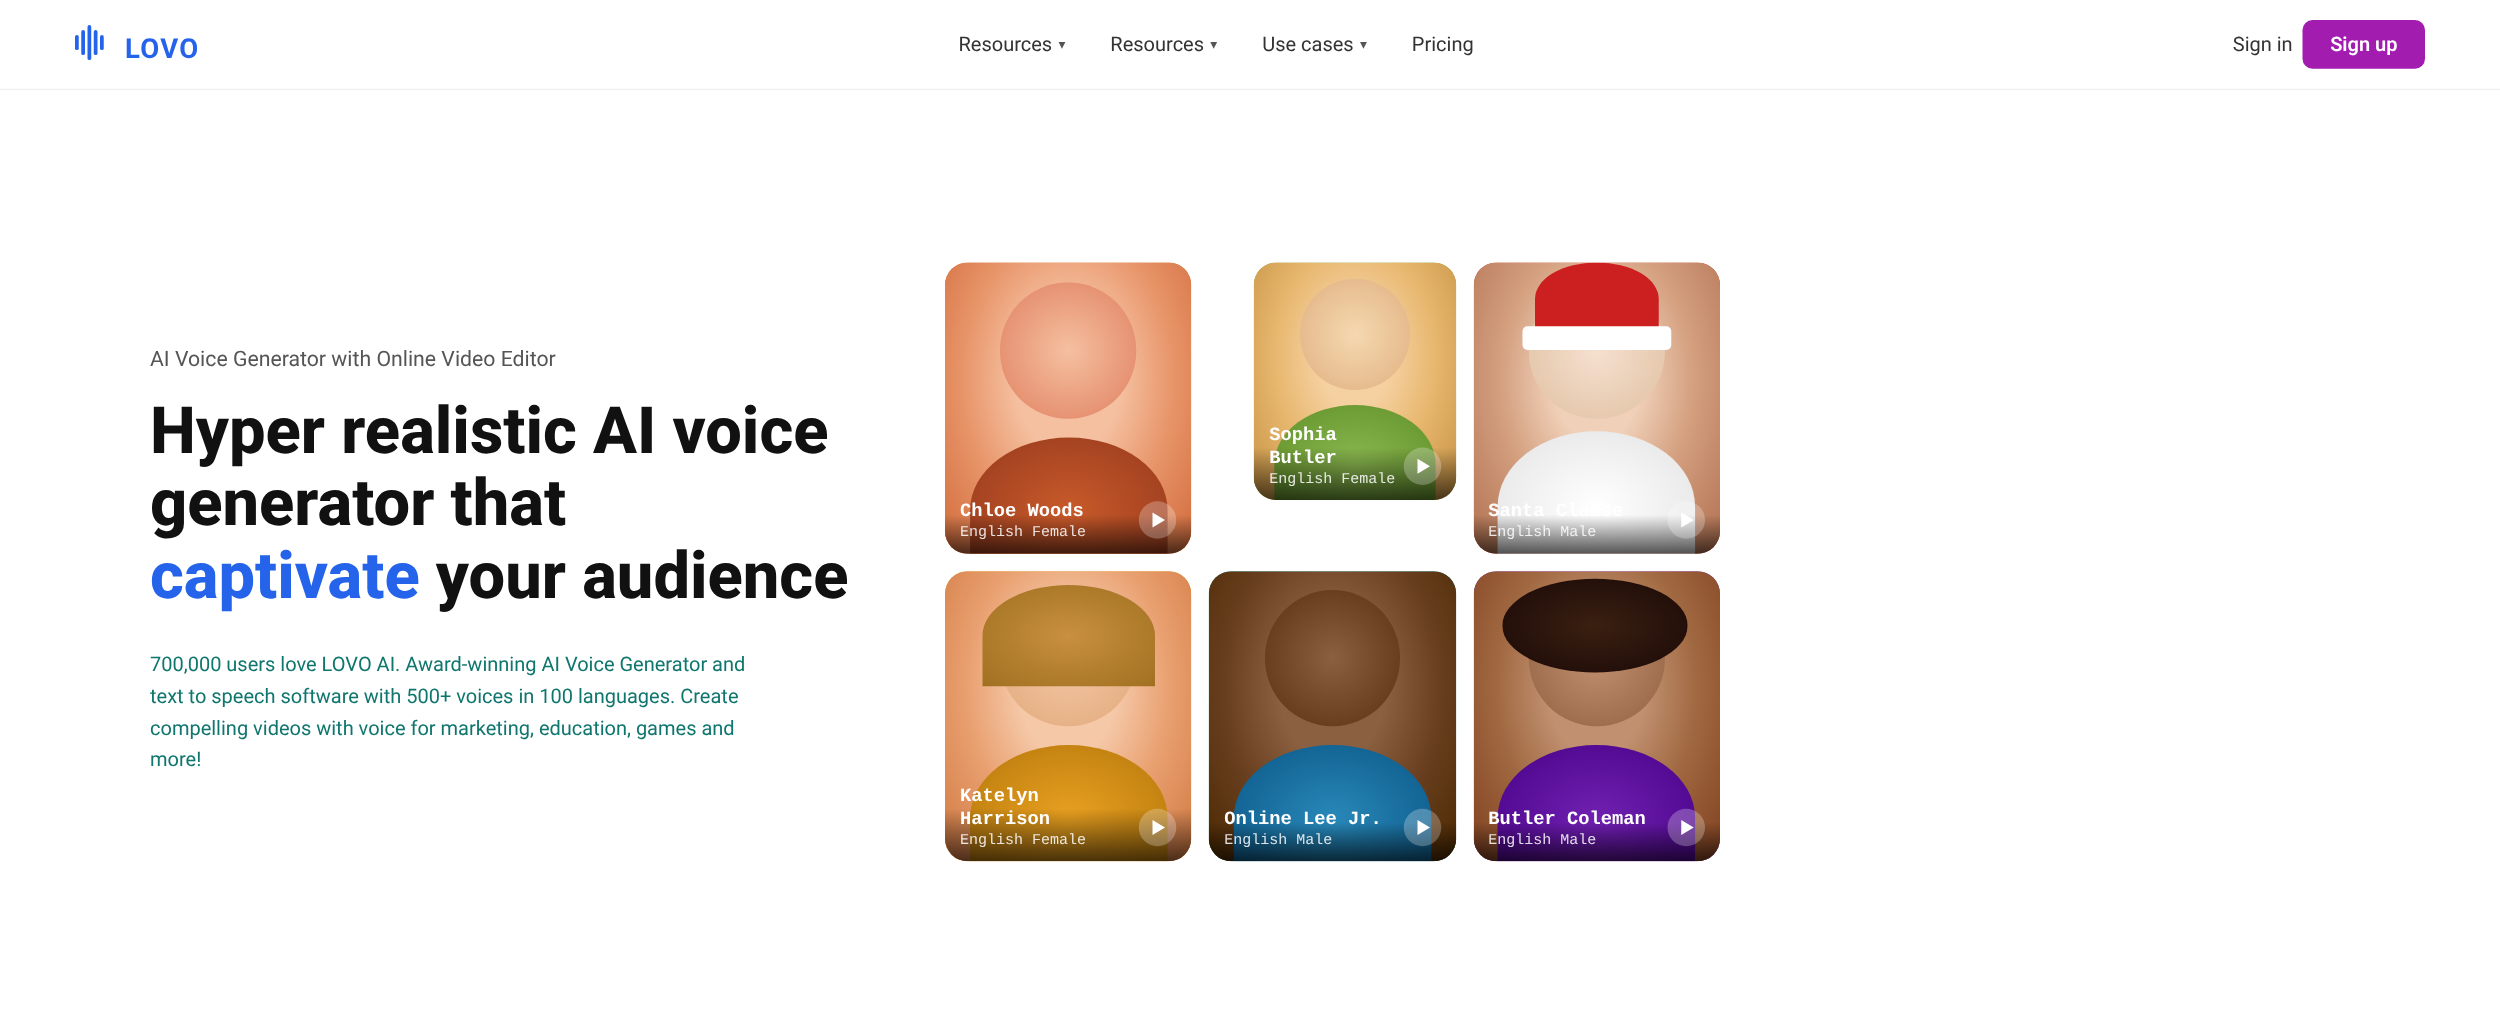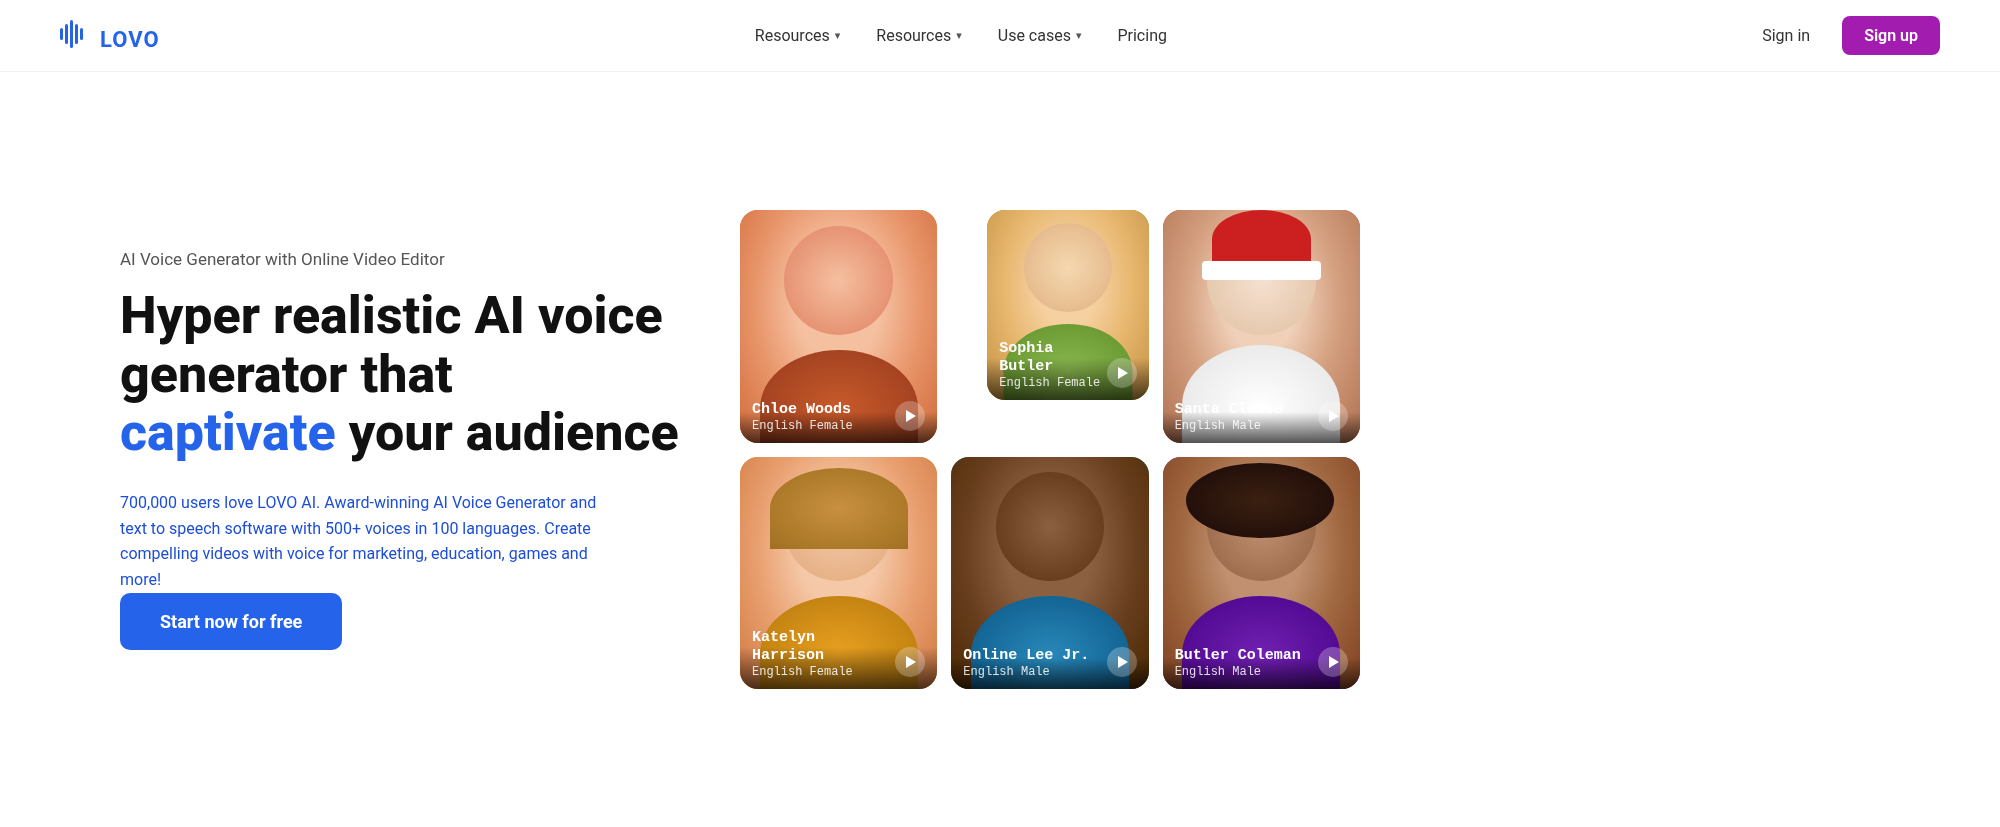--- a/index.html
+++ b/index.html
@@ -47,21 +47,21 @@
       cursor: pointer;
       text-decoration: none;
     }
     .chevron {
       font-size: 11px;
       color: #555;
     }
     .header-actions {
       display: flex;
       align-items: center;
-      gap: 32px;
+      gap: 8px;
     }
     .sign-in {
       font-size: 16px;
       color: #333;
       cursor: pointer;
       background: none;
       border: none;
       font-family: inherit;
     }
     .sign-up {
@@ -75,21 +75,21 @@
       cursor: pointer;
       font-family: inherit;
     }
 
     
     .main {
       display: flex;
       align-items: center;
       padding: 60px 60px 60px 120px;
       min-height: calc(827px - 72px);
-      gap: 60px;
+      gap: 76px;
     }
     .hero-left {
       flex: 0 0 560px;
       max-width: 560px;
     }
     .hero-subtitle {
       font-size: 17px;
       color: #555;
       margin-bottom: 18px;
     }
@@ -98,21 +98,21 @@
       font-weight: 800;
       line-height: 1.12;
       color: #111;
       margin-bottom: 28px;
     }
     .hero-title .highlight {
       color: #2563eb;
     }
     .hero-desc {
       font-size: 16px;
-      color: #1d4ed8;
+      color: #0f766e;
       line-height: 1.6;
       max-width: 500px;
     }
     .cta-btn {
       background: #2563eb;
       color: #fff;
       border: none;
       border-radius: 10px;
       padding: 18px 40px;
       font-size: 18px;
@@ -309,21 +309,20 @@
 </header>
 
 <main class="main">
 
   <div class="hero-left">
     <p class="hero-subtitle">AI Voice Generator with Online Video Editor</p>
     <h1 class="hero-title">
       <span>Hyper realistic AI voice generator that </span><span class="highlight">captivate</span><span> your audience</span>
     </h1>
     <p class="hero-desc">700,000 users love LOVO AI. Award-winning AI Voice Generator and text to speech software with 500+ voices in 100 languages. Create compelling videos with voice for marketing, education, games and more!</p>
-    <button class="cta-btn">Start now for free</button>
   </div>
 
   <div class="hero-right">
 
     <div class="voice-card card-chloe">
       <div class="voice-card-bg">
         <div class="avatar-area avatar-chloe">
           <div class="face-container">
             <div class="face-head" style="width:55%;padding-bottom:55%;background:radial-gradient(#f5c0a0,#e08060);border-radius:50%;margin-top:8%;"></div>
             <div class="face-body" style="width:80%;height:50%;background:radial-gradient(#c85a2a,#a04020 80%);border-radius:50% 50% 0 0;"></div>

